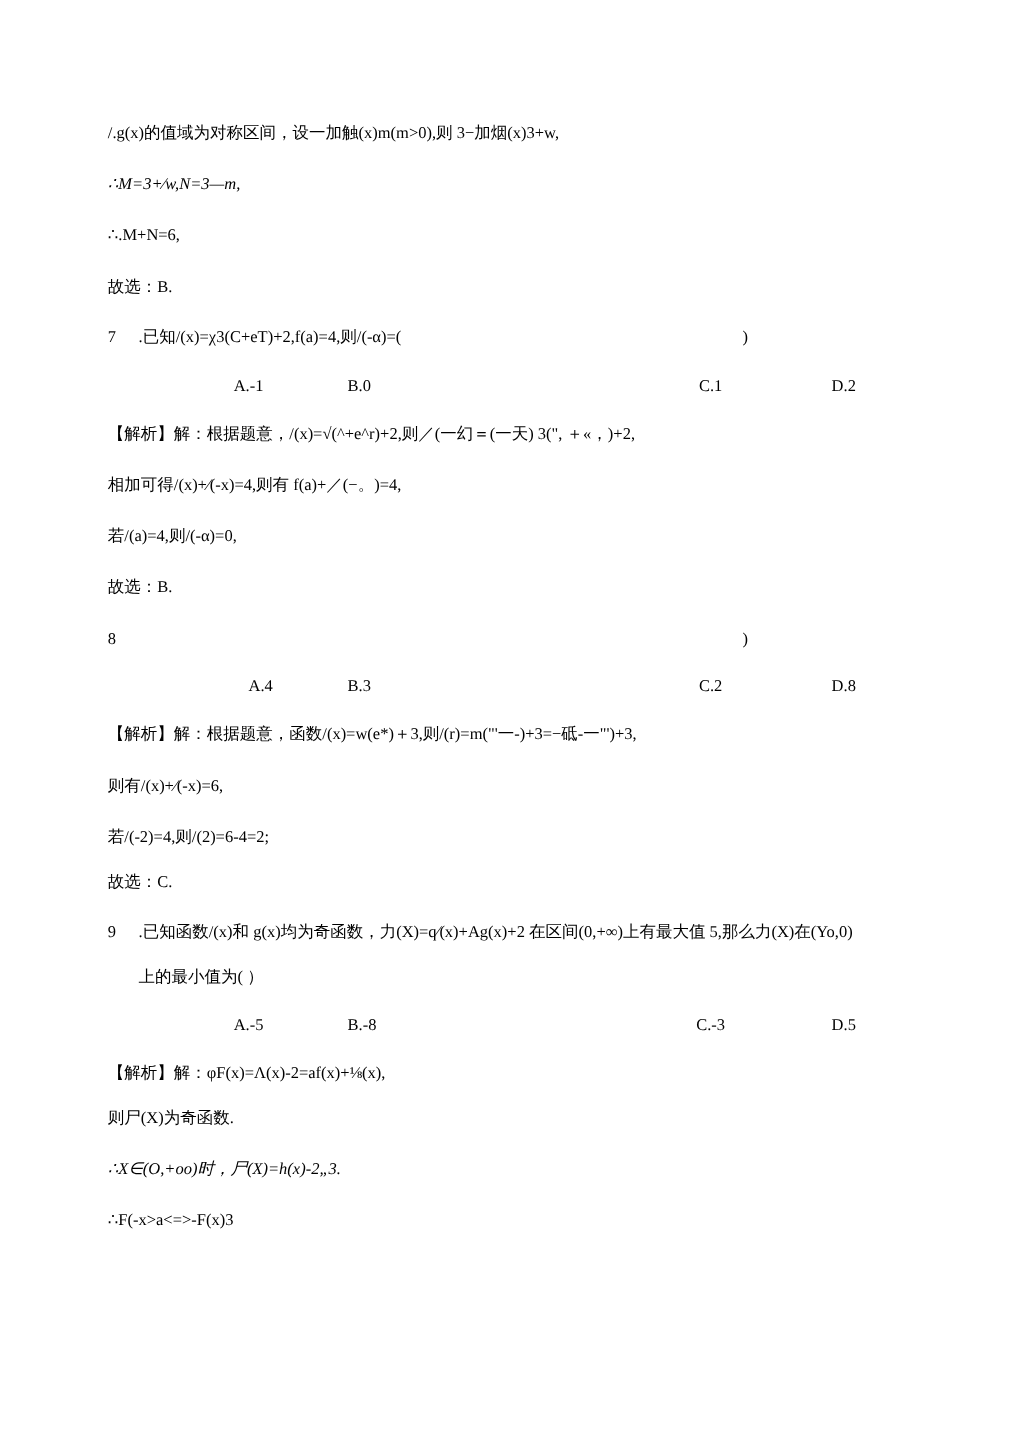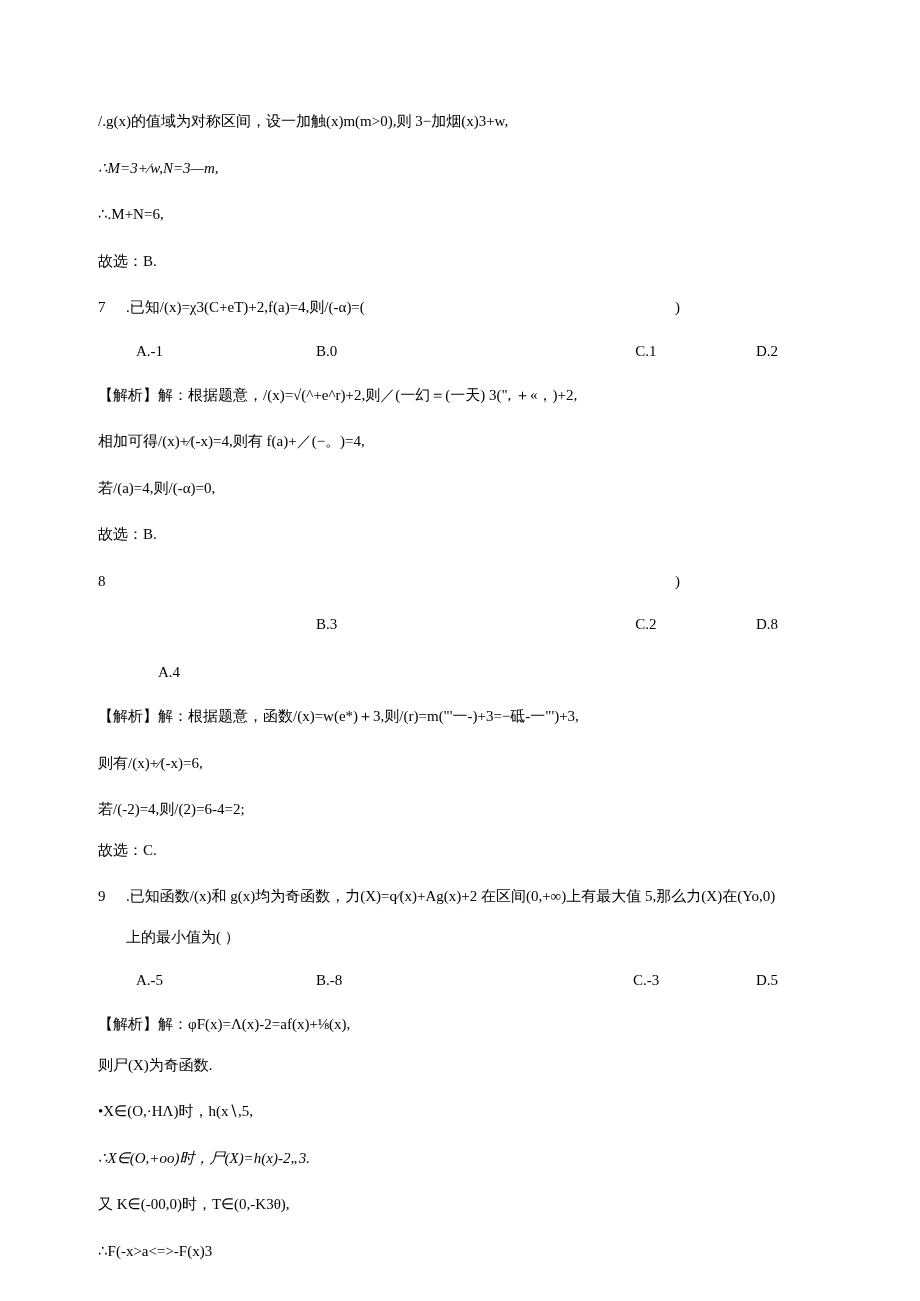--- a/index.html
+++ b/index.html
@@ -26,21 +26,21 @@
       gap: 12px;
     }
     .q-num {
       min-width: 16px;
     }
     .options-row {
       display: flex;
       padding-left: 38px;
       margin-bottom: 24px;
     }
-    .opt-a { width: 180px; }
+    .opt-a { width: 180px; text-align: center; }
     .opt-b { width: 220px; }
     .opt-c { width: 220px; text-align: center; }
     .opt-d { width: auto; }
     .indent { padding-left: 28px; }
     .italic { font-style: italic; }
   </style>
 </head>
 <body>
 
 <div class="page">
@@ -69,21 +69,21 @@
   <div class="line">若/(a)=4,则/(-α)=0,</div>
   <div class="line">故选：B.</div>
 
   <div class="line question-stem">
     <span class="q-num">8</span>
     <span style="flex:1;"></span>
     <span style="padding-right:150px;">)</span>
   </div>
 
   <div class="options-row" style="padding-left:60px;">
-    <span class="opt-a" style="width:158px;margin-top:48px;">A.4</span>
+    <span class="opt-a" style="width:158px;">A.4</span>
     <span class="opt-b">B.3</span>
     <span class="opt-c">C.2</span>
     <span class="opt-d">D.8</span>
   </div>
 
   <div class="line">【解析】解：根据题意，函数/(x)=w(e*)＋3,则/(r)=m("'一-)+3=−砥-一"')+3,</div>
   <div class="line">则有/(x)+∕(-x)=6,</div>
   <div class="line tight">若/(-2)=4,则/(2)=6-4=2;</div>
   <div class="line">故选：C.</div>
 
@@ -95,18 +95,16 @@
 
   <div class="options-row">
     <span class="opt-a">A.-5</span>
     <span class="opt-b">B.-8</span>
     <span class="opt-c">C.-3</span>
     <span class="opt-d">D.5</span>
   </div>
 
   <div class="line tight">【解析】解：φF(x)=Λ(x)-2=af(x)+⅛(x),</div>
   <div class="line">则尸(X)为奇函数.</div>
-  <div class="line">•X∈(O,·HΛ)时，h(x∖,5,</div>
   <div class="line italic">∴X∈(O,+oo)时，尸(X)=h(x)-2„3.</div>
-  <div class="line">又 K∈(-00,0)时，T∈(0,-K3θ),</div>
   <div class="line">∴F(-x&gt;a&lt;=&gt;-F(x)3</div>
 
 </div>
 
 </body></html>

